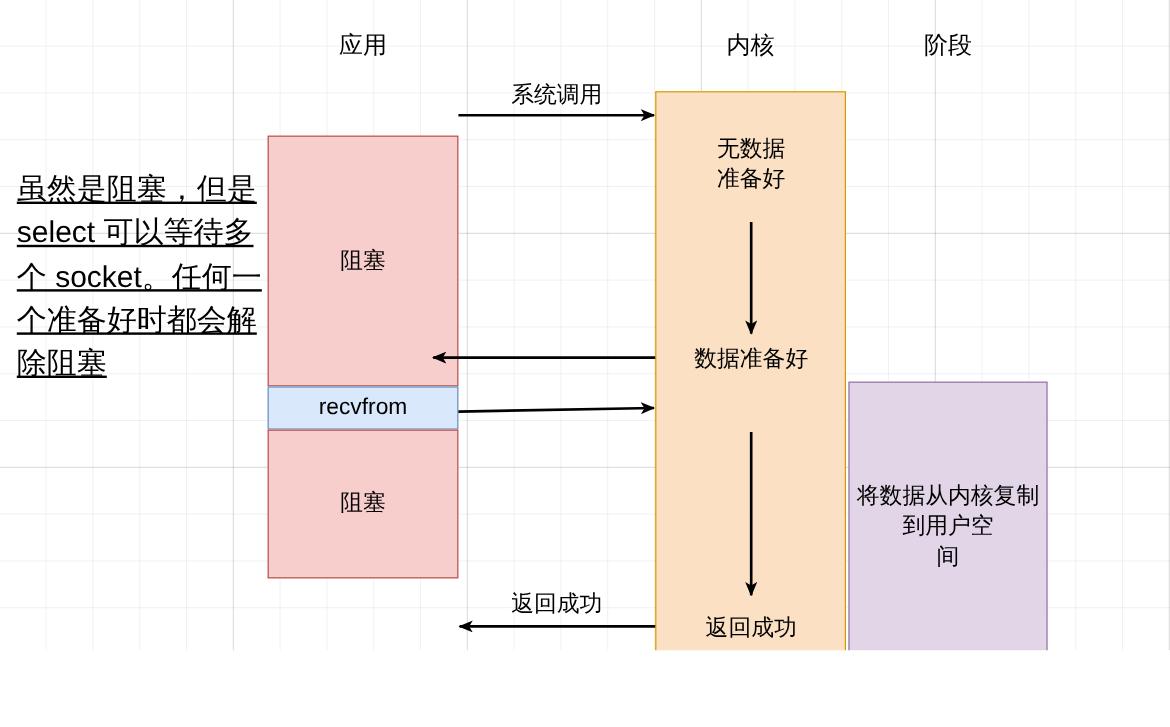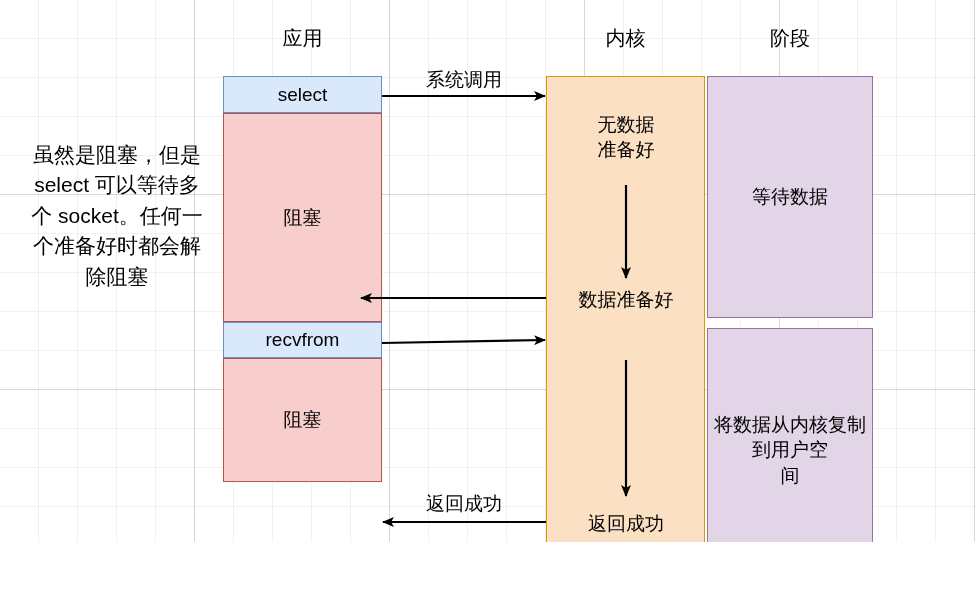--- a/index.html
+++ b/index.html
@@ -72,24 +72,25 @@
   .kernel-label {
     position: absolute;
     width: 160px;
     text-align: center;
     font-size: 19px;
     color: #000;
     line-height: 1.34;
   }
   .note {
     position: absolute;
-    font-size: 21px;
+    font-size: 25px;
     color: #000;
     line-height: 1.45;
-    text-align: center;
+    text-align: left;
+    text-decoration: underline;
   }
   .arrow-label {
     position: absolute;
     font-size: 19px;
     color: #000;
     line-height: 1;
     white-space: nowrap;
     text-align: center;
   }
   svg.overlay {
@@ -103,23 +104,20 @@
 </style>
 </head>
 <body>
 
 <div id="canvas">
 
   <div class="col-header" style="left:223px; top:28px; width:159px;">应用</div>
   <div class="col-header" style="left:707px; top:28px; width:166px;">阶段</div>
   <div class="col-header" style="left:546px; top:28px; width:159px;">内核</div>
 
-  <div class="node n-select" style="left:223px; top:76px; width:159px; height:37px;">
-    <span>select</span>
-  </div>
 
   <div class="node n-block" style="left:223px; top:113px; width:159px; height:209px;">
     <span>阻塞</span>
   </div>
 
   <div class="node n-select" style="left:223px; top:322px; width:159px; height:36px;">
     <span>recvfrom</span>
   </div>
 
   <div class="node n-block" style="left:223px; top:358px; width:159px; height:124px;">
@@ -127,25 +125,22 @@
   </div>
 
 
   <div class="node n-kernel" style="left:546px; top:76px; width:159px; height:486px;"></div>
 
   <div class="kernel-label" style="left:546px; top:112px; white-space:pre-line;">无数据
 准备好</div>
   <div class="kernel-label" style="left:546px; top:287px;">数据准备好</div>
   <div class="kernel-label" style="left:546px; top:511px;">返回成功</div>
 
-  <div class="node n-stage" style="left:707px; top:76px; width:166px; height:242px;">
-    <span>等待数据</span>
-  </div>
 
-  <div class="node n-stage" style="left:707px; top:328px; width:166px; height:244px; padding:0 6px; white-space:pre-line;">
+  <div class="node n-stage" style="left:707px; top:318px; width:166px; height:244px; padding:0 6px; white-space:pre-line;font-family:Liberation Mono, monospace;">
     <span>将数据从内核复制到用户空
 间</span>
   </div>
 
   <div class="note" style="left:14px; top:140px; width:206px; white-space:pre-line;">虽然是阻塞，但是
 select 可以等待多
 个 socket。任何一
 个准备好时都会解
 除阻塞</div>
 

